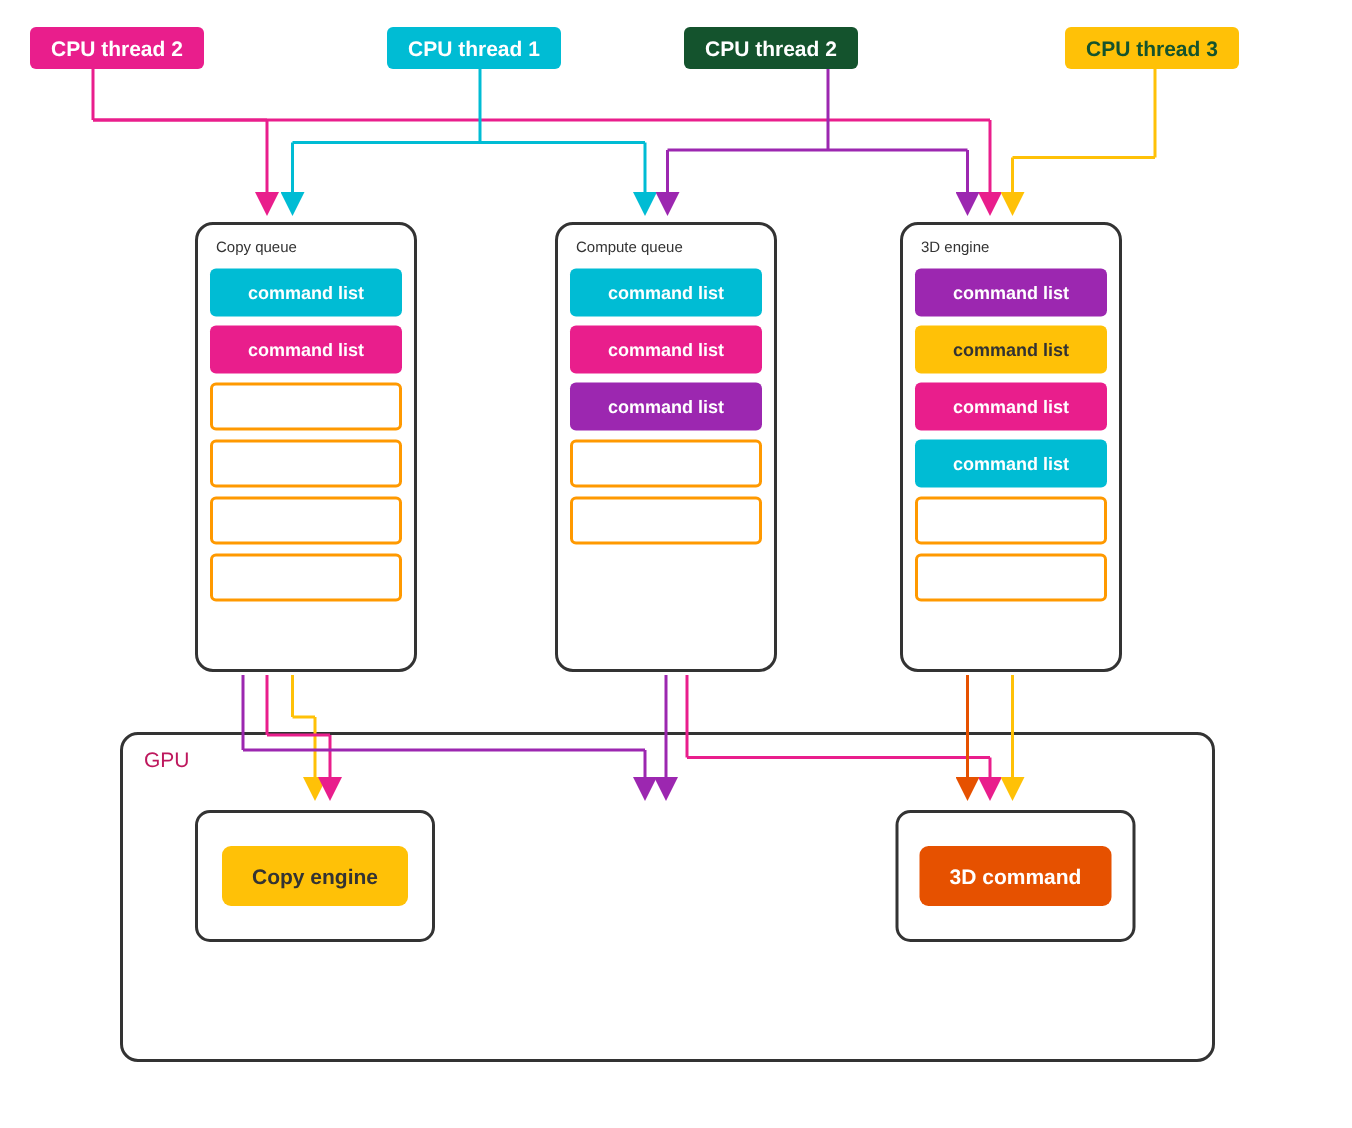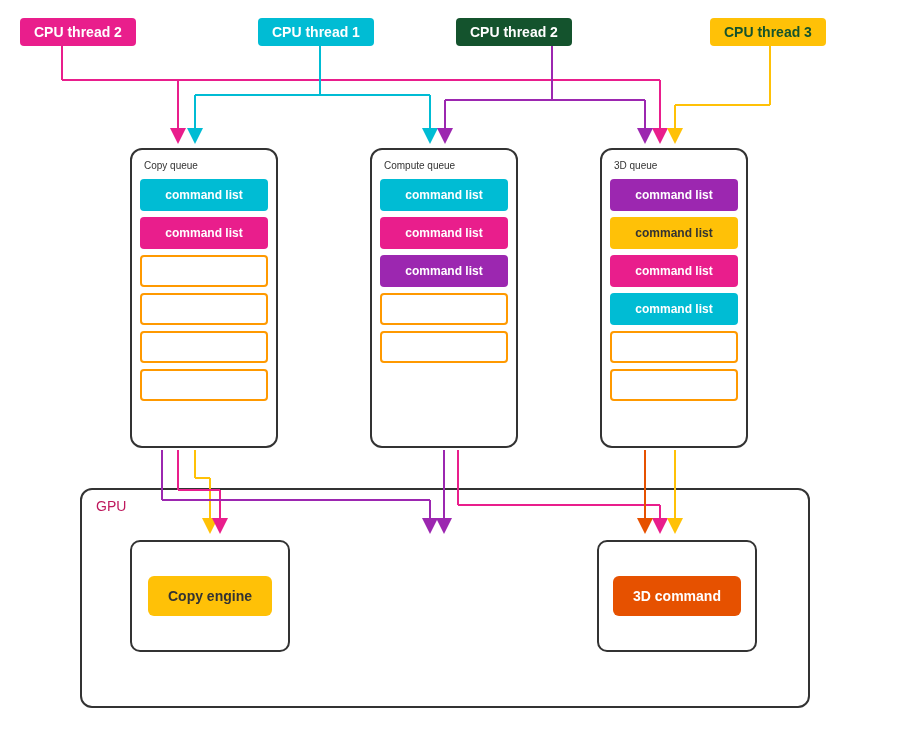--- a/index.html
+++ b/index.html
@@ -84,21 +84,21 @@
       font-size: 14px;
       color: #be185d;
       font-weight: normal;
     }
 
     
     .engine-box {
       position: absolute;
       top: 490px;
       width: 160px;
-      height: 112px;
+      height: 88px;
       border: 2px solid #333;
       border-radius: 10px;
       background: #fff;
       display: flex;
       align-items: center;
       justify-content: center;
     }
     .engine-label {
       padding: 12px 20px;
       border-radius: 6px;
@@ -141,21 +141,21 @@
   <div class="queue-box" style="left:370px;">
     <div class="queue-label">Compute queue</div>
     <div class="cmd-item" style="background:#00bcd4;">command list</div>
     <div class="cmd-item" style="background:#e91e8c;">command list</div>
     <div class="cmd-item" style="background:#9c27b0;">command list</div>
     <div class="cmd-item cmd-empty"></div>
     <div class="cmd-item cmd-empty"></div>
   </div>
 
   <div class="queue-box" style="left:600px;">
-    <div class="queue-label">3D queue</div>
+    <div class="queue-label">3D engine</div>
     <div class="cmd-item" style="background:#9c27b0;">command list</div>
     <div class="cmd-item" style="background:#ffc107; color:#333;">command list</div>
     <div class="cmd-item" style="background:#e91e8c;">command list</div>
     <div class="cmd-item" style="background:#00bcd4;">command list</div>
     <div class="cmd-item cmd-empty"></div>
     <div class="cmd-item cmd-empty"></div>
   </div>
 
   <div class="gpu-box">
     <div class="gpu-label">GPU</div>

